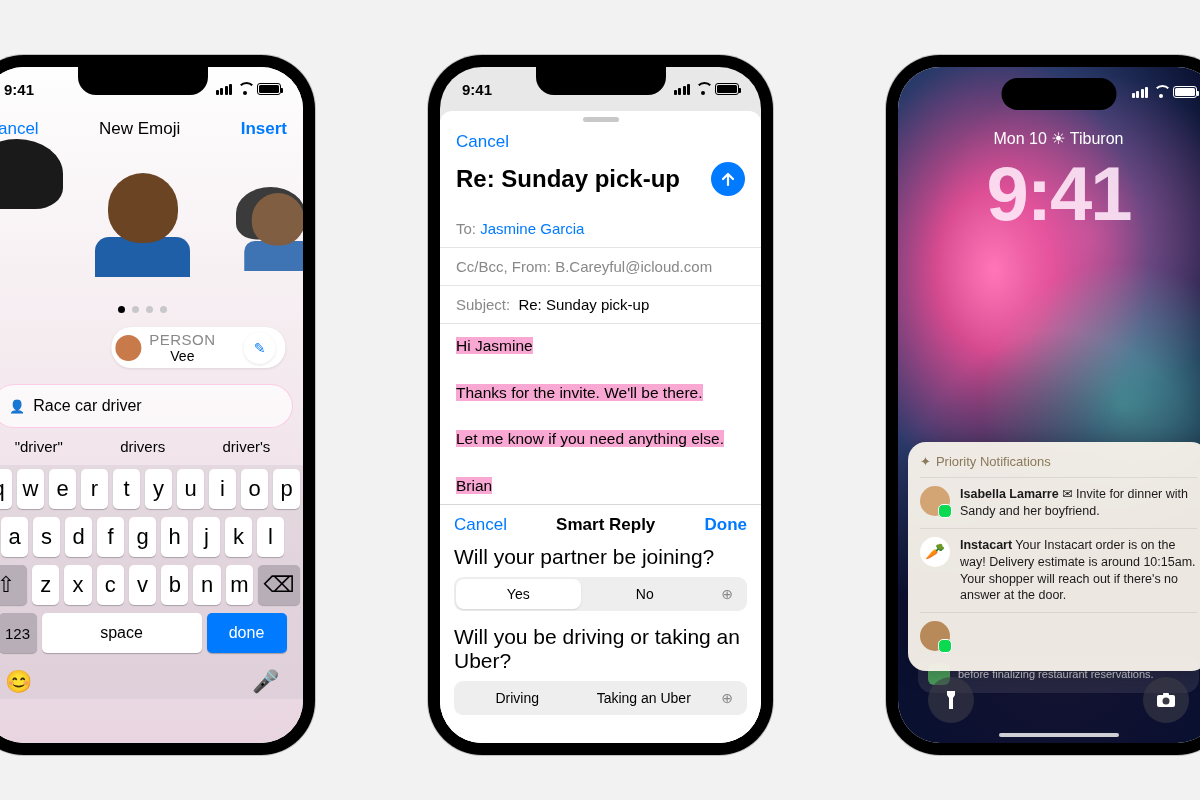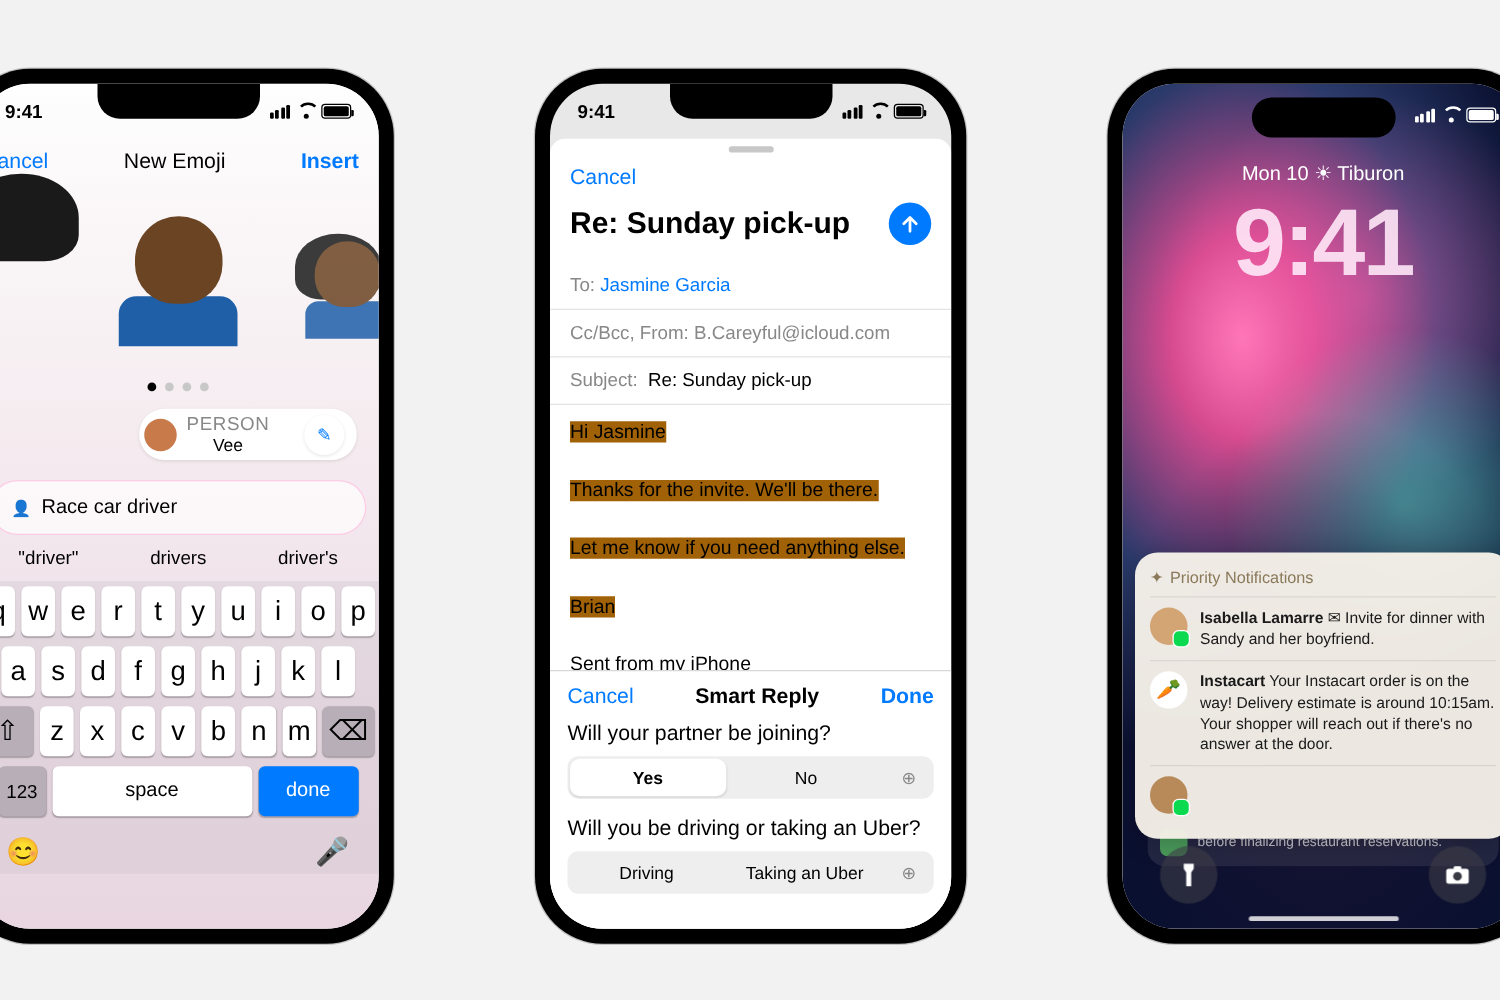--- a/index.html
+++ b/index.html
@@ -60,31 +60,31 @@
 .p2-sheet{position:absolute;top:44px;left:0;right:0;bottom:0;background:#fff;border-radius:12px 12px 0 0}
 .grabber{width:36px;height:5px;background:#c8c8c8;border-radius:3px;margin:6px auto}
 .p2-cancel{color:#007aff;font-size:17px;padding:4px 16px}
 .p2-subject{display:flex;align-items:center;justify-content:space-between;padding:6px 16px 14px}
 .p2-subject h1{font-size:24px;font-weight:700;color:#000}
 .send-btn{width:34px;height:34px;background:#007aff;border-radius:50%;display:flex;align-items:center;justify-content:center;color:#fff}
 .field{padding:10px 16px;border-bottom:1px solid #e4e4e4;font-size:15px;color:#888}
 .field .blue{color:#007aff}
 .field .val{color:#000;margin-left:4px}
 .body-area{padding:10px 16px;font-size:15.5px;line-height:1.5;color:#000}
-.hl{background:#a16207;display:inline}
+.hl{background:#f9a8d4;display:inline}
 .quoted{color:#6a5acd;font-size:15px}
 .smart-panel{position:absolute;bottom:0;left:0;right:0;background:#fff;border-top:1px solid #d8d8d8;padding:10px 14px 14px}
 .sp-head{display:flex;justify-content:space-between;align-items:center;margin-bottom:10px;font-size:17px}
 .sp-head .c{color:#007aff}
 .sp-head .t{font-weight:600;color:#000}
 .sp-head .d{color:#007aff;font-weight:600}
-.sp-q{font-size:17px;color:#000;margin-bottom:8px}
+.sp-q{font-size:21px;color:#000;margin-bottom:8px}
 .sp-opts{display:flex;background:#eee;border-radius:9px;overflow:hidden;margin-bottom:14px;height:34px}
 .sp-opt{flex:1;display:flex;align-items:center;justify-content:center;font-size:14px;color:#000}
-.sp-opt.sel{background:#fff;border-radius:8px;margin:2px;box-shadow:0 1px 2px rgba(0,0,0,.1);font-weight:700}
+.sp-opt.sel{background:#fff;border-radius:8px;margin:2px;box-shadow:0 1px 2px rgba(0,0,0,.1);font-weight:400}
 .sp-more{flex:0 0 40px;color:#888}
 
 
 .p3-bg{position:absolute;inset:0;background:radial-gradient(ellipse 120% 80% at 30% 30%,#ff7ab8 0%,#d64a8f 15%,#2a3a6a 40%,#0a1030 65%);background-blend-mode:screen}
 .p3-bg::before{content:'';position:absolute;inset:0;background:radial-gradient(circle at 70% 50%,rgba(100,220,200,.6) 0%,transparent 35%),radial-gradient(circle at 60% 25%,rgba(255,100,180,.5) 0%,transparent 30%)}
 .p3-bg::after{content:'';position:absolute;inset:0;background:radial-gradient(ellipse 90% 60% at 50% 75%,rgba(30,20,50,.8) 0%,transparent 60%)}
 .p3-date{text-align:center;color:#fff;font-size:16px;font-weight:500;margin-top:18px;position:relative;z-index:5}
 .p3-time{text-align:center;color:#ffe8f8;font-size:76px;font-weight:600;letter-spacing:-2px;margin-top:2px;position:relative;z-index:5;opacity:.9}
 .p3-card{position:absolute;left:10px;right:10px;top:375px;background:rgba(255,250,240,.92);backdrop-filter:blur(20px);border-radius:18px;padding:12px;z-index:5;box-shadow:0 4px 20px rgba(0,0,0,.2)}
 .p3-card-title{font-size:13px;color:#8a7a5a;font-weight:500;margin-bottom:8px;display:flex;align-items:center;gap:5px}

